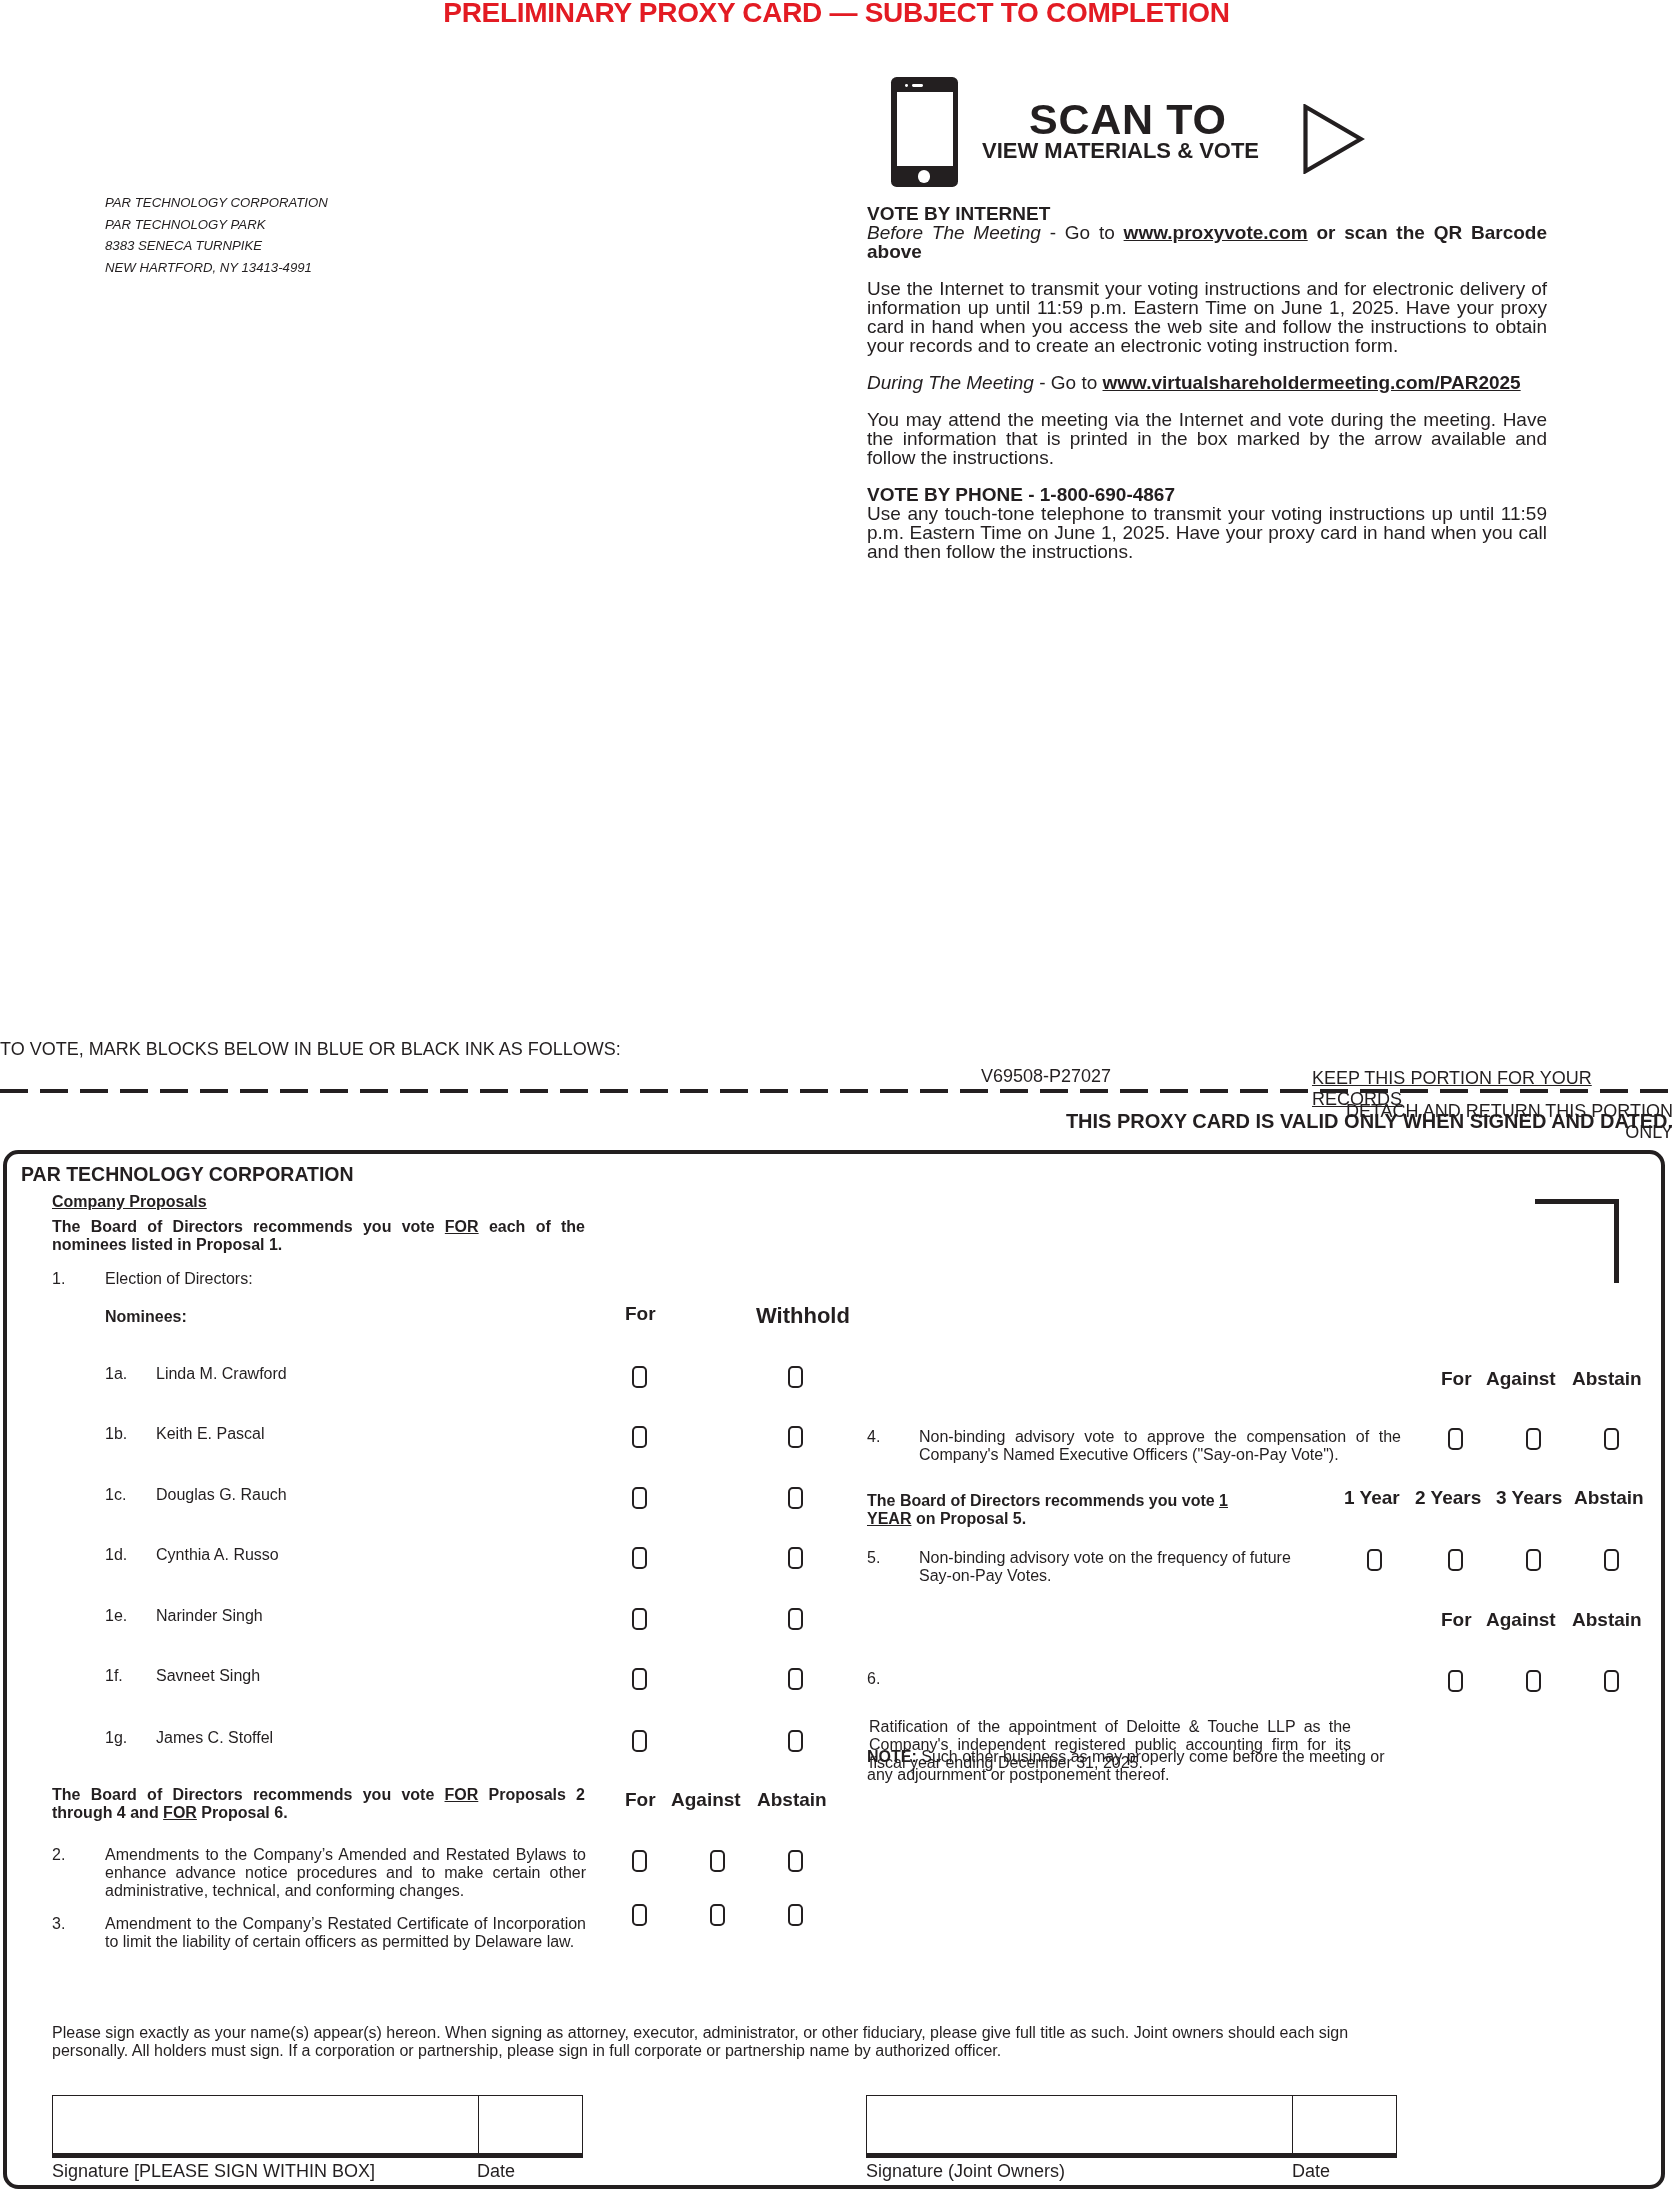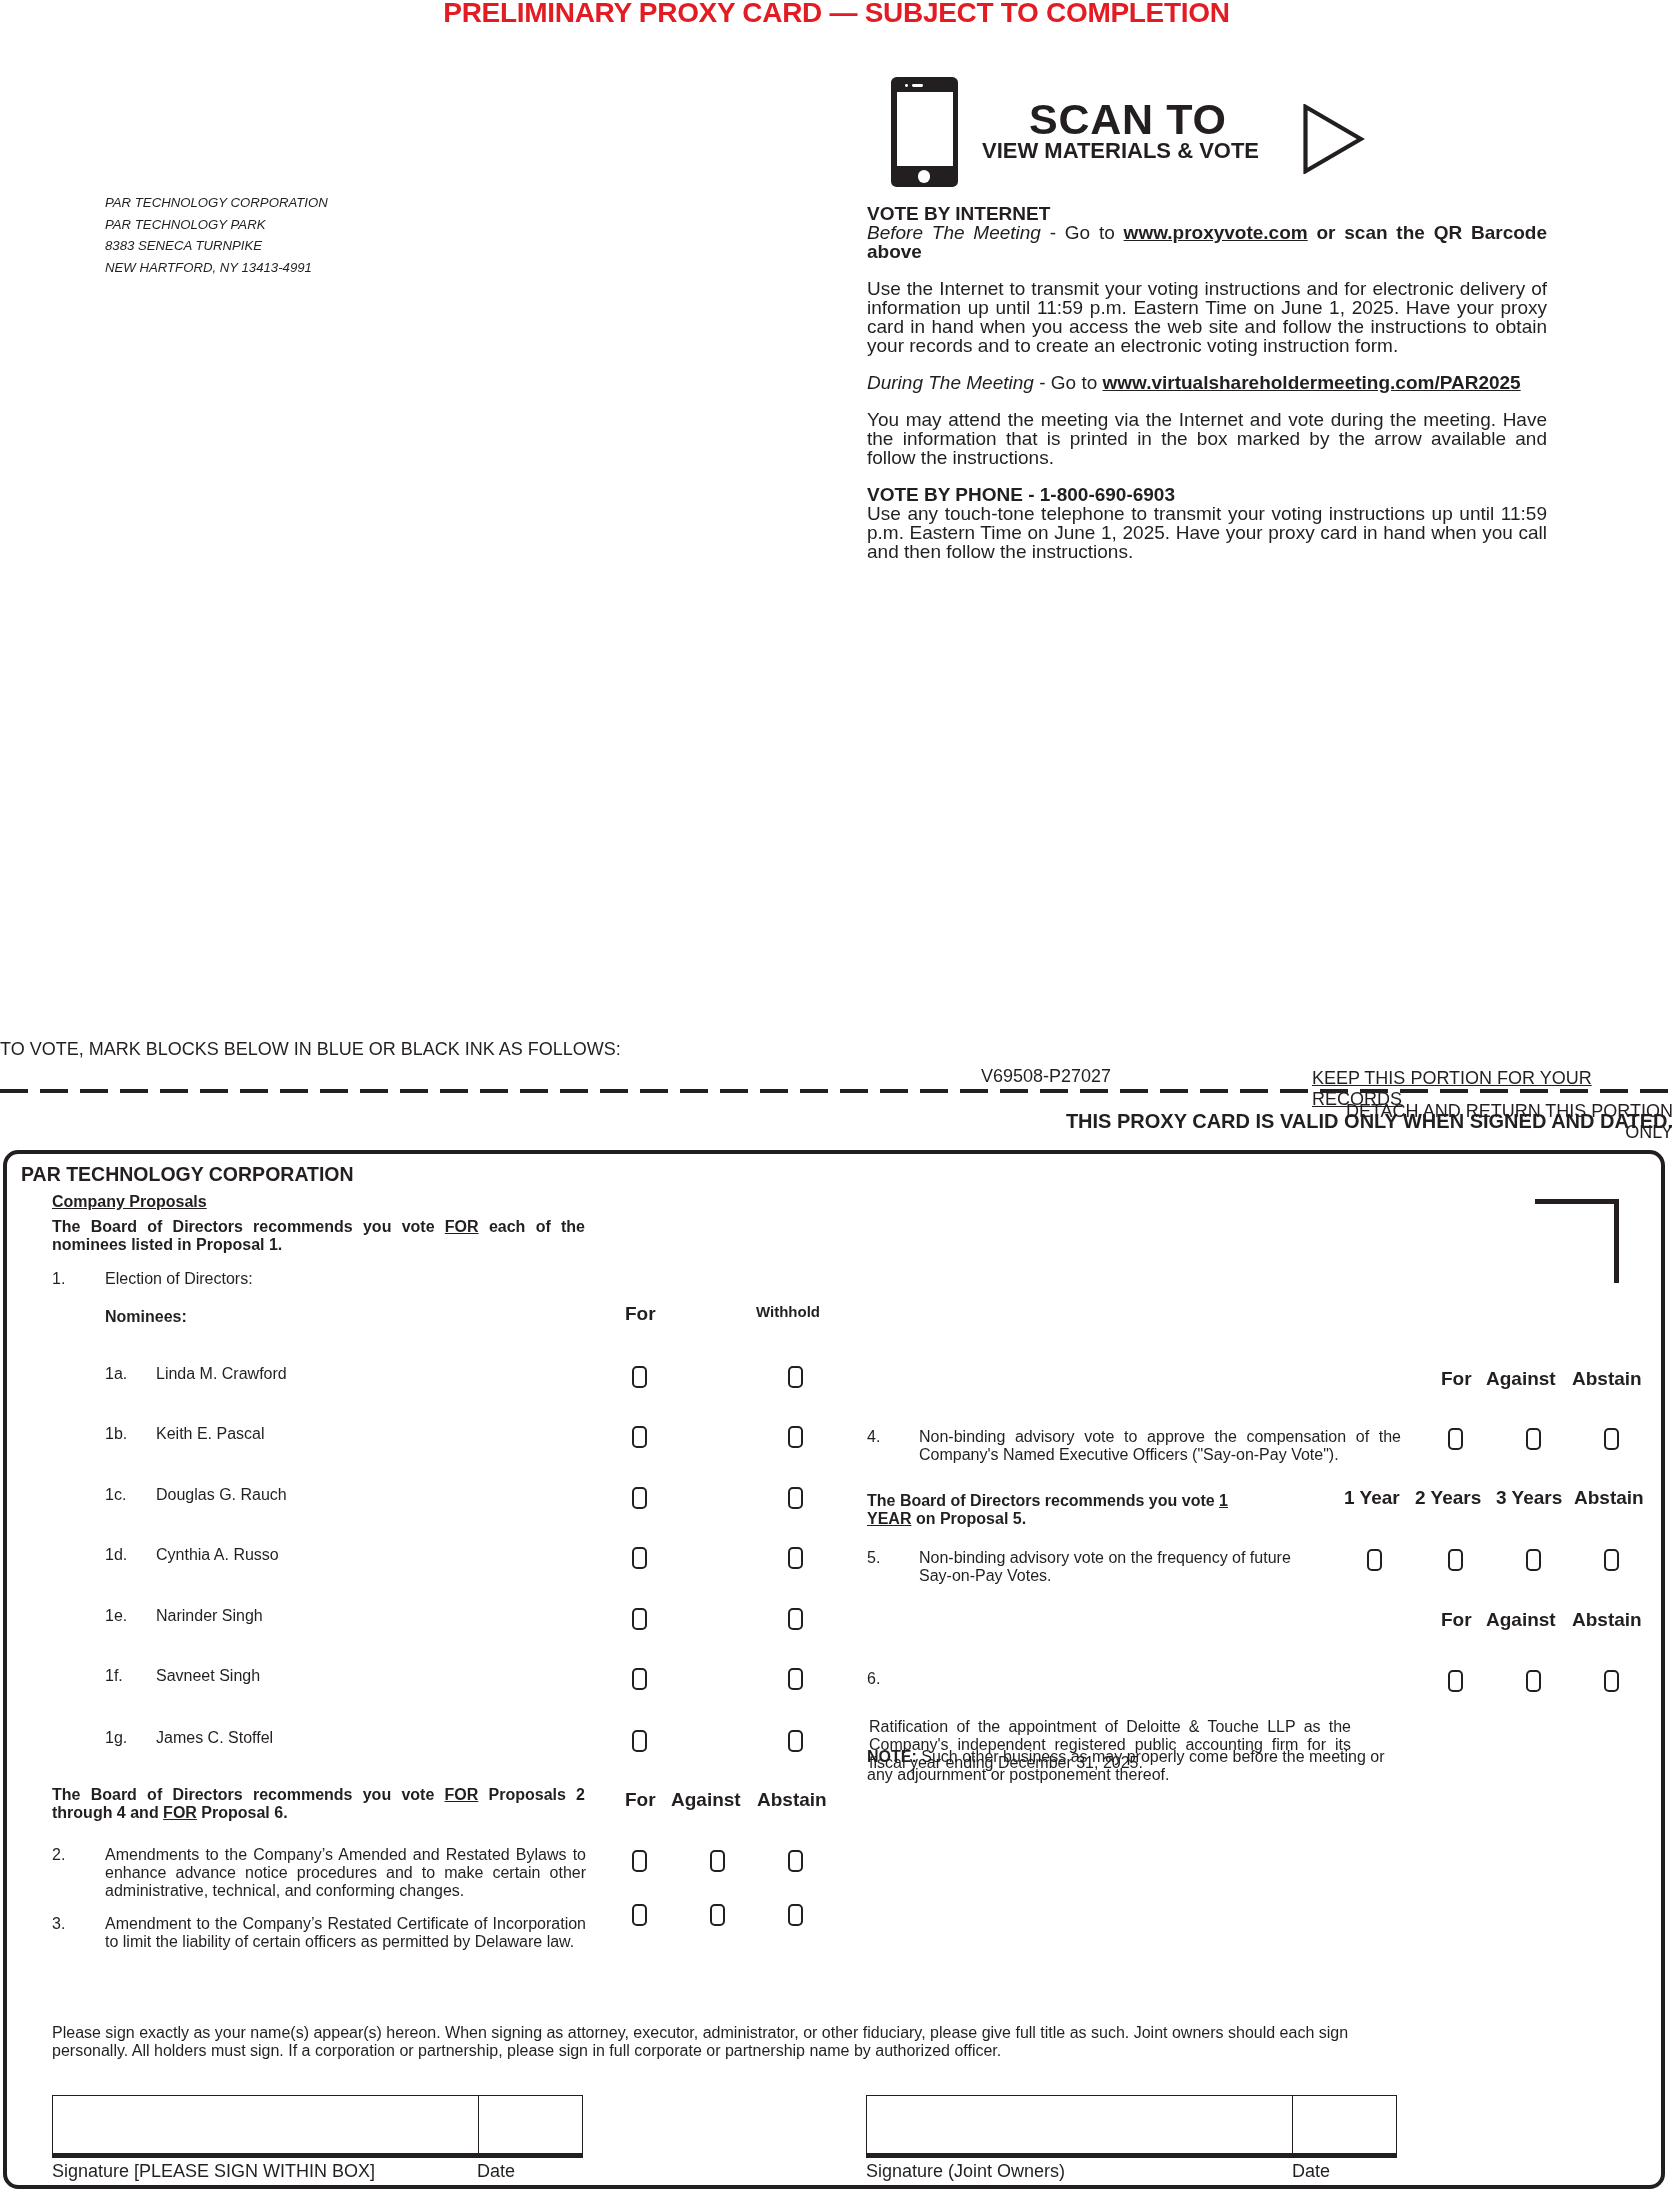--- a/index.html
+++ b/index.html
@@ -68,21 +68,21 @@
   <p style="margin-bottom:18px">
     <span class="h">VOTE BY INTERNET</span>
     <span class="i">Before The Meeting</span><span> - Go to </span><span class="b u">www.proxyvote.com</span><span class="b"> or scan the QR Barcode above</span>
   </p>
   <p>Use the Internet to transmit your voting instructions and for electronic delivery of information up until 11:59 p.m. Eastern Time on June 1, 2025. Have your proxy card in hand when you access the web site and follow the instructions to obtain your records and to create an electronic voting instruction form.</p>
   <p>
     <span class="i">During The Meeting</span><span> - Go to </span><span class="b u">www.virtualshareholdermeeting.com/PAR2025</span>
   </p>
   <p>You may attend the meeting via the Internet and vote during the meeting. Have the information that is printed in the box marked by the arrow available and follow the instructions.</p>
   <p>
-    <span class="h">VOTE BY PHONE - 1-800-690-6903</span>
+    <span class="h">VOTE BY PHONE - 1-800-690-4867</span>
     <span>Use any touch-tone telephone to transmit your voting instructions up until 11:59 p.m. Eastern Time on June 1, 2025. Have your proxy card in hand when you call and then follow the instructions.</span>
   </p>
 </div>
 
 <div class="abs mark-text">TO VOTE, MARK BLOCKS BELOW IN BLUE OR BLACK INK AS FOLLOWS:</div>
 <div class="abs ctrl">V69508-P27027</div>
 <div class="abs keep">KEEP THIS PORTION FOR YOUR RECORDS</div>
 <div class="abs dash"></div>
 <div class="abs detach">DETACH AND RETURN THIS PORTION ONLY</div>
 <div class="abs valid">THIS PROXY CARD IS VALID ONLY WHEN SIGNED AND DATED.</div>
@@ -92,21 +92,21 @@
 
 <div class="abs hd" style="left:21px;top:1163px;">PAR TECHNOLOGY CORPORATION</div>
 <div class="abs t22 b u" style="left:52px;top:1193px;">Company Proposals</div>
 <div class="abs t22 b" style="left:52px;top:1218px;width:533px;text-align:justify;">
   <span>The Board of Directors recommends you vote </span><span class="u">FOR</span><span> each of the nominees listed in Proposal 1.</span>
 </div>
 <div class="abs t22" style="left:52px;top:1270px;">1.</div>
 <div class="abs t22" style="left:105px;top:1270px;">Election of Directors:</div>
 <div class="abs t22 b" style="left:105px;top:1308px;">Nominees:</div>
 <div class="abs hd" style="left:625px;top:1303px;font-size:19px;">For</div>
-<div class="abs hd" style="left:756px;top:1303px;font-size:15px;">Withhold</div>
+<div class="abs hd" style="left:756px;top:1303px;font-size:22px;">Withhold</div>
 
 <div class="abs" style="left:0;top:1365px;">
   <div class="abs t22" style="left:105px;top:0;">1a.</div>
   <div class="abs t22" style="left:156px;top:0;white-space:nowrap;">Linda M. Crawford</div>
   <div class="cbox" style="left:632px;top:1.4px;"></div>
   <div class="cbox" style="left:788px;top:1.4px;"></div>
 </div>
 <div class="abs" style="left:0;top:1425px;">
   <div class="abs t22" style="left:105px;top:0;">1b.</div>
   <div class="abs t22" style="left:156px;top:0;white-space:nowrap;">Keith E. Pascal</div>

